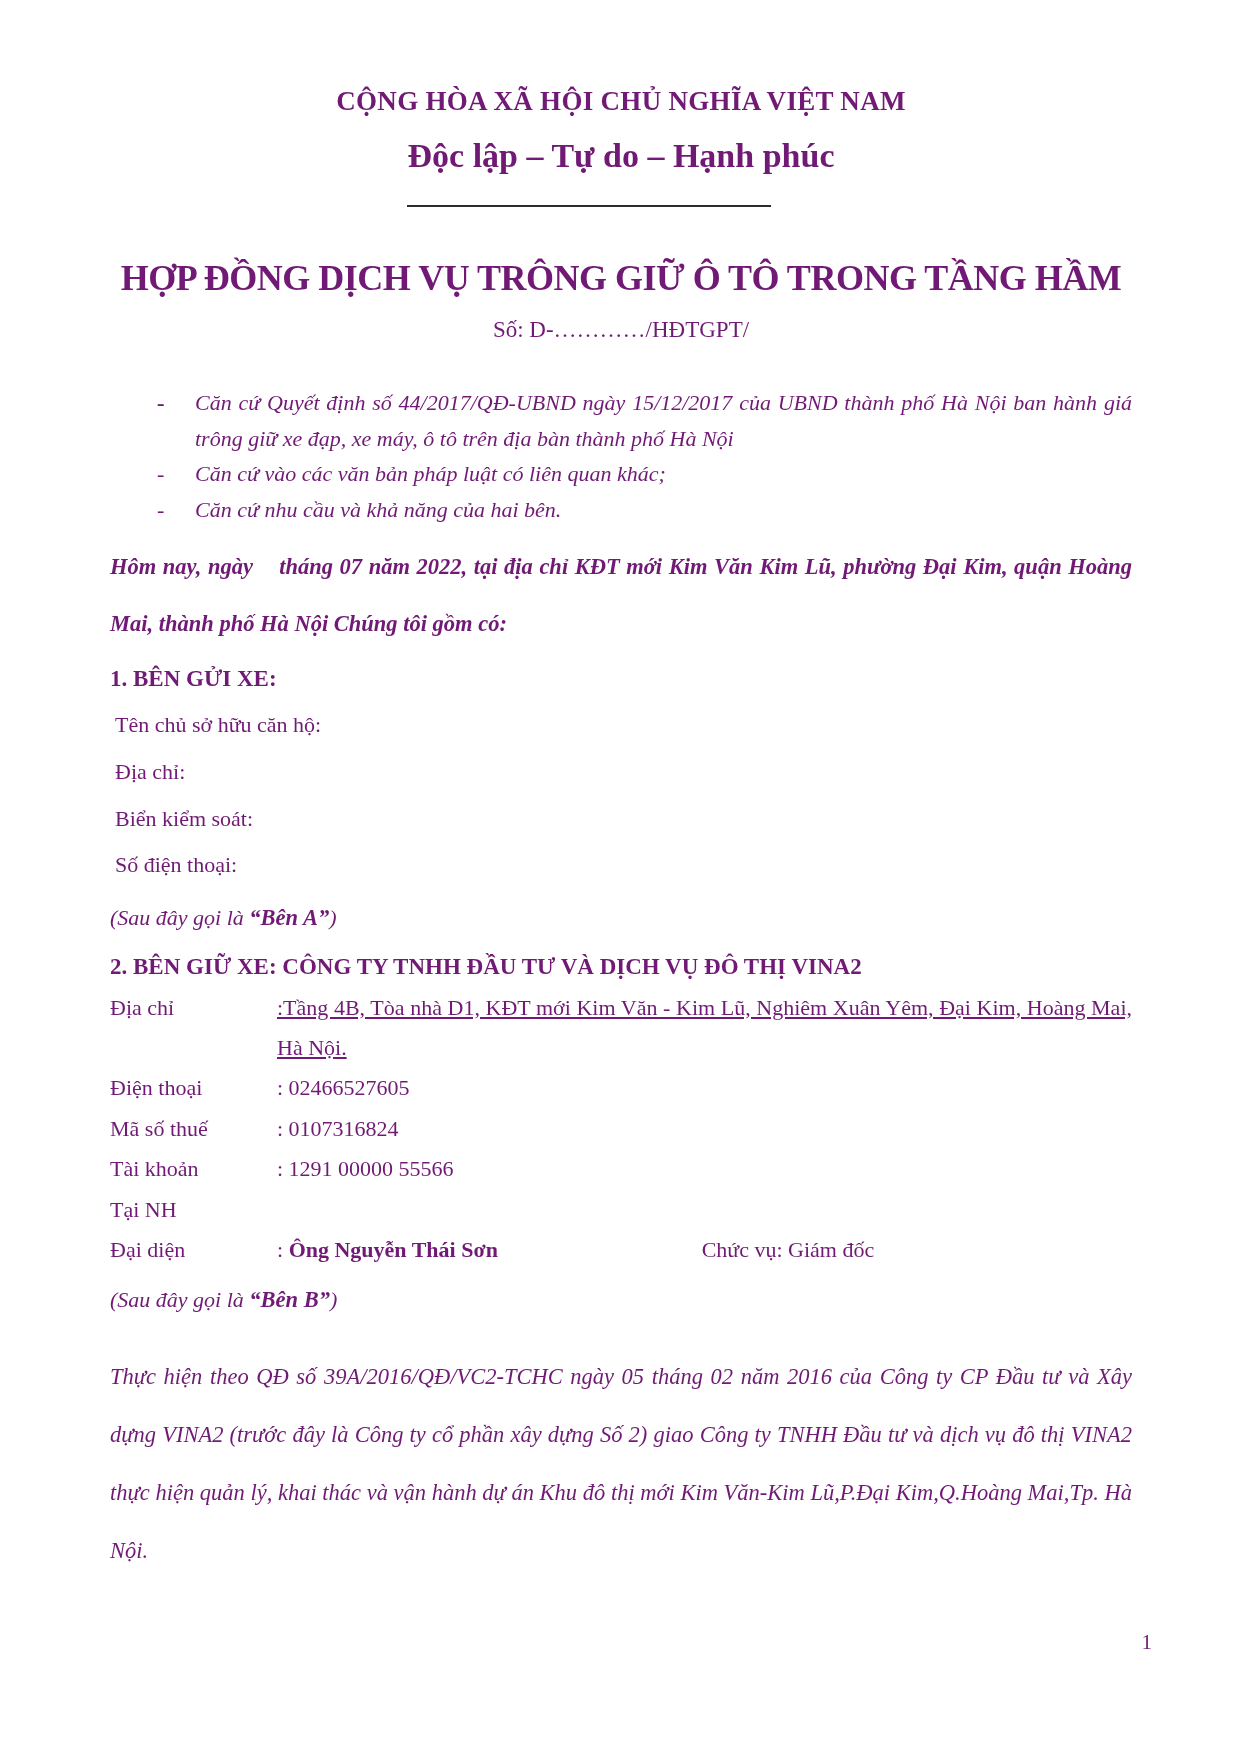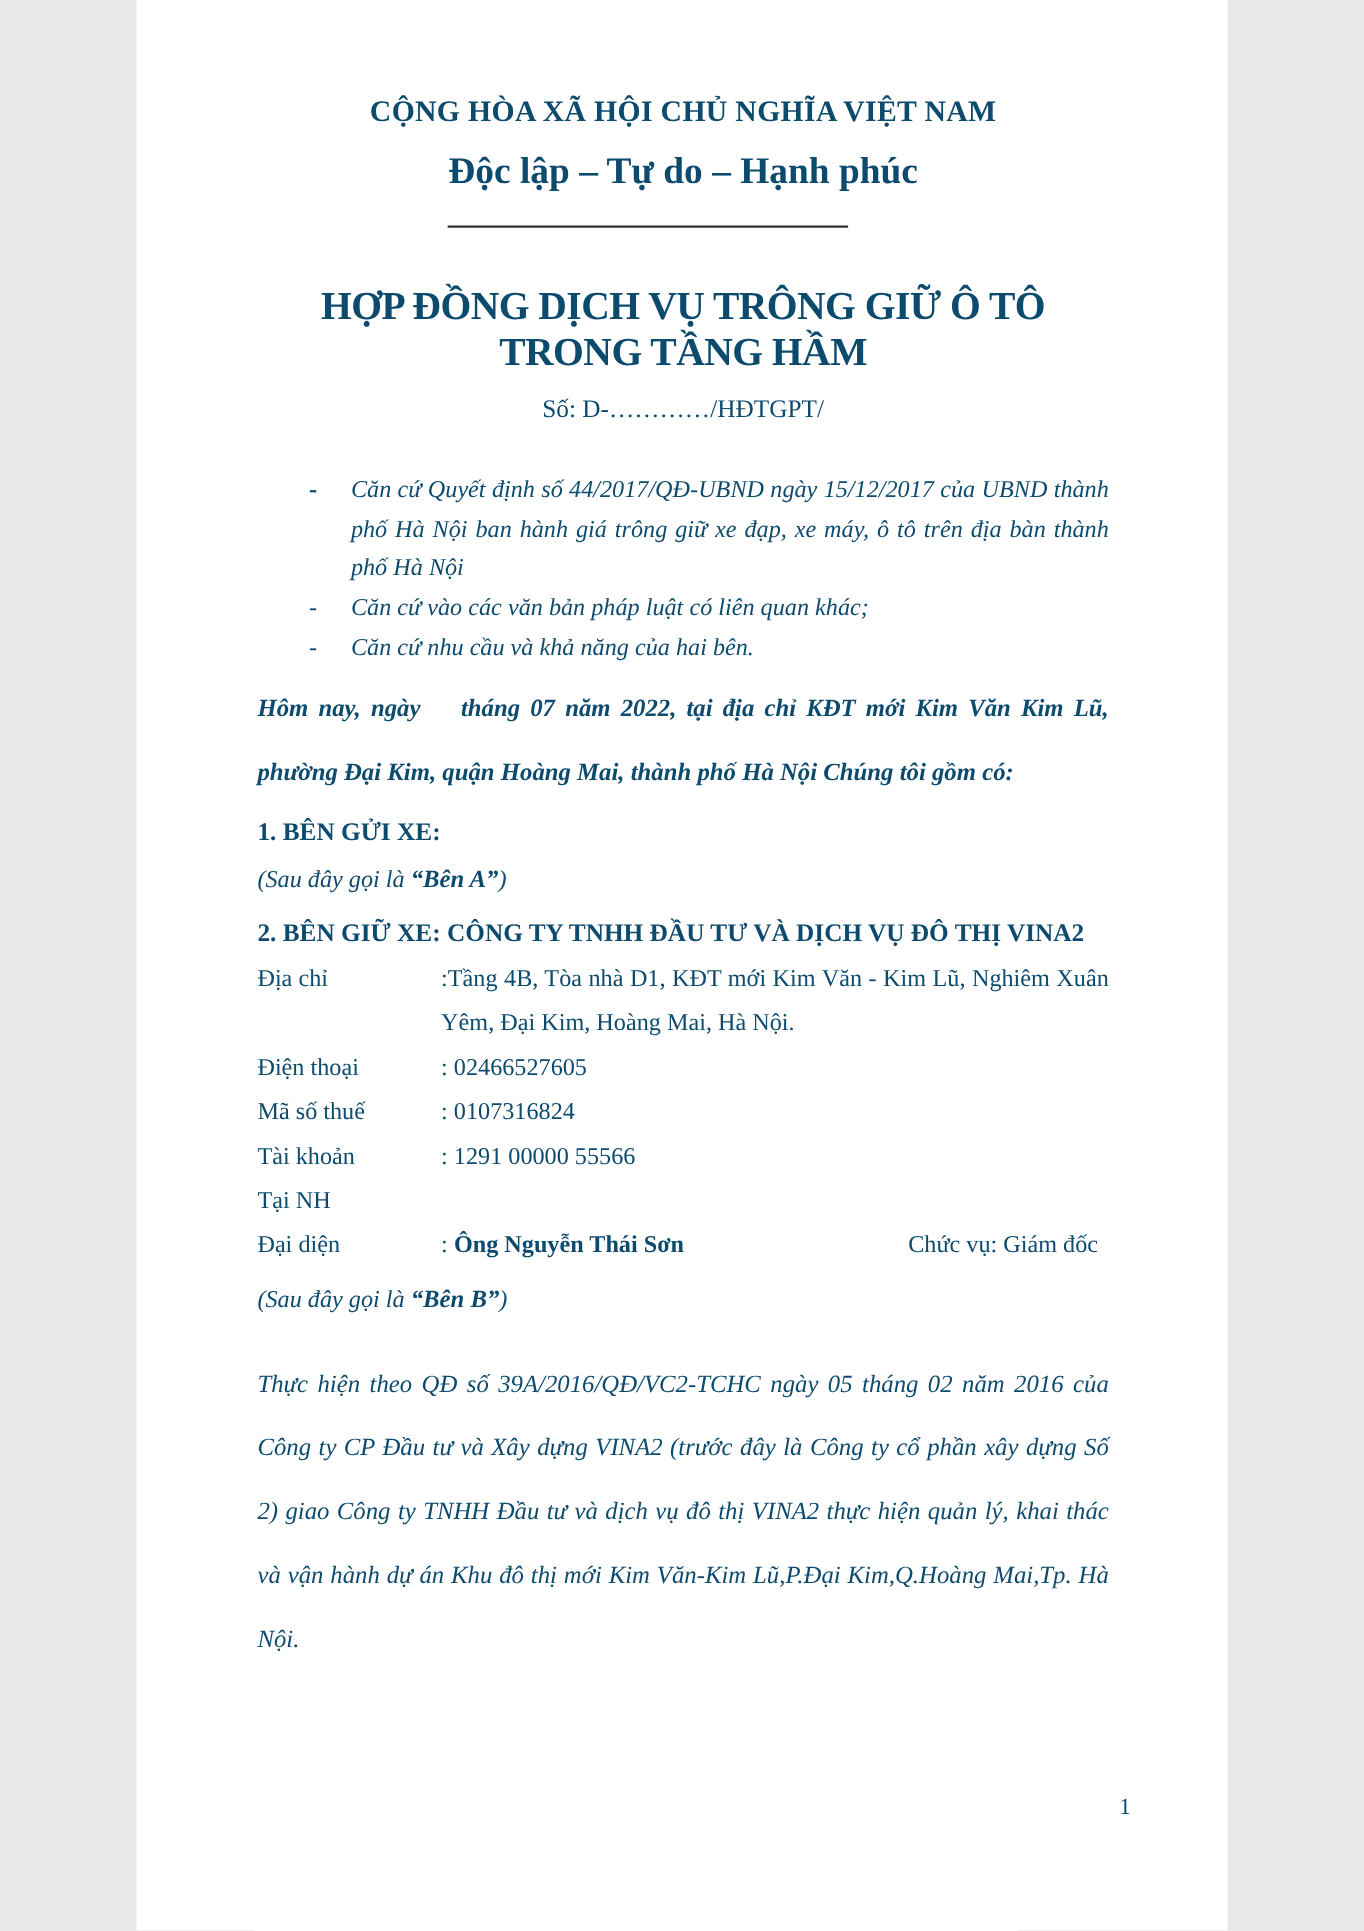--- a/index.html
+++ b/index.html
@@ -1,21 +1,21 @@
 <!DOCTYPE html>
 <html><head>
 <meta charset="utf-8">
 <style>
   html,body { margin:0; padding:0; background:#e8e8e8; }
   .page {
     position:relative;
-    width:992px; height:1755px;
+    width:1240px; height:1755px;
     margin:0 auto;
     background:#ffffff;
-    color:#0c4a6e;
+    color:#701a75;
     font-family:"Liberation Serif","DejaVu Serif",serif;
     font-size:22px;
     box-sizing:border-box;
     padding:86px 108px 0 110px;
     overflow:hidden;
   }
 
   
   .nat-header { text-align:center; }
   .nat-name { font-weight:bold; font-size:27px; letter-spacing:0.3px; }
@@ -60,21 +60,21 @@
   .pa-fields .field { line-height:2.12; padding-left:5px; }
 
   .alias { margin:8px 0 0; font-style:italic; line-height:1.9; }
   .alias b { font-size:22.5px; }
 
   
   .info { margin-top:8px; }
   .info-row { display:flex; line-height:1.84; }
   .info-label { width:167px; flex:none; }
   .info-value { flex:1; }
-  .info-value.justify { text-align:justify; }
+  .info-value.justify { text-align:justify;text-decoration:underline; }
   .rep-name-wrap { display:inline-block; width:413px; font-weight:bold; vertical-align:top; }
 
   
   .closing {
     margin:26px 0 0;
     font-style:italic;
     font-size:22.5px;
     text-align:justify;
     line-height:2.58;
   }
@@ -114,20 +114,26 @@
     <li>
       <span class="dash">-</span>
       <span>Căn cứ nhu cầu và khả năng của hai bên.</span>
     </li>
   </ul>
 
   <p class="opening">Hôm nay, ngày&nbsp;&nbsp;&nbsp;&nbsp;tháng 07 năm 2022, tại địa chỉ KĐT mới Kim Văn Kim Lũ, phường Đại Kim, quận Hoàng Mai, thành phố Hà Nội Chúng tôi gồm có:</p>
 
   <div class="section-heading">1. BÊN GỬI XE:</div>
 
+  <div class="pa-fields">
+    <div class="field">Tên chủ sở hữu căn hộ:</div>
+    <div class="field">Địa chỉ:</div>
+    <div class="field">Biển kiểm soát:</div>
+    <div class="field">Số điện thoại:</div>
+  </div>
 
   <p class="alias"><span>(Sau đây gọi là </span><b>“Bên A”</b><span>)</span></p>
 
   <div class="section-heading">2. BÊN GIỮ XE: CÔNG TY TNHH ĐẦU TƯ VÀ DỊCH VỤ ĐÔ THỊ VINA2</div>
 
   <div class="info">
     <div class="info-row">
       <div class="info-label">Địa chỉ</div>
       <div class="info-value justify">:Tầng 4B, Tòa nhà D1, KĐT mới Kim Văn - Kim Lũ, Nghiêm Xuân Yêm, Đại Kim, Hoàng Mai, Hà Nội.</div>
     </div>

